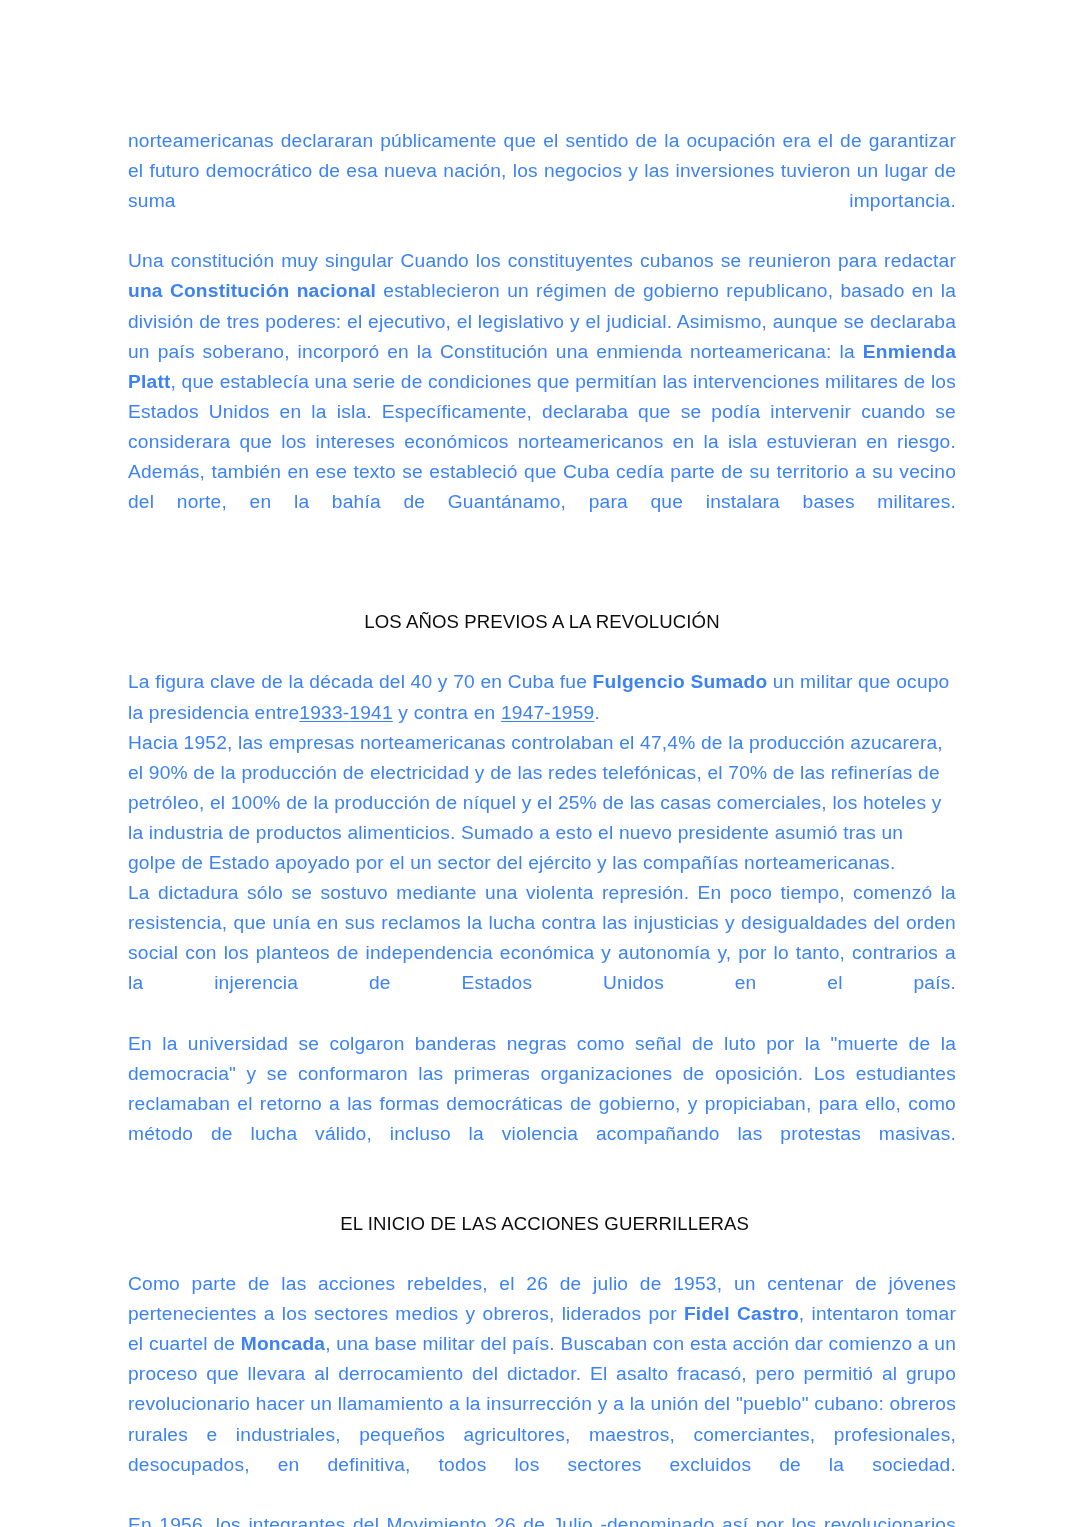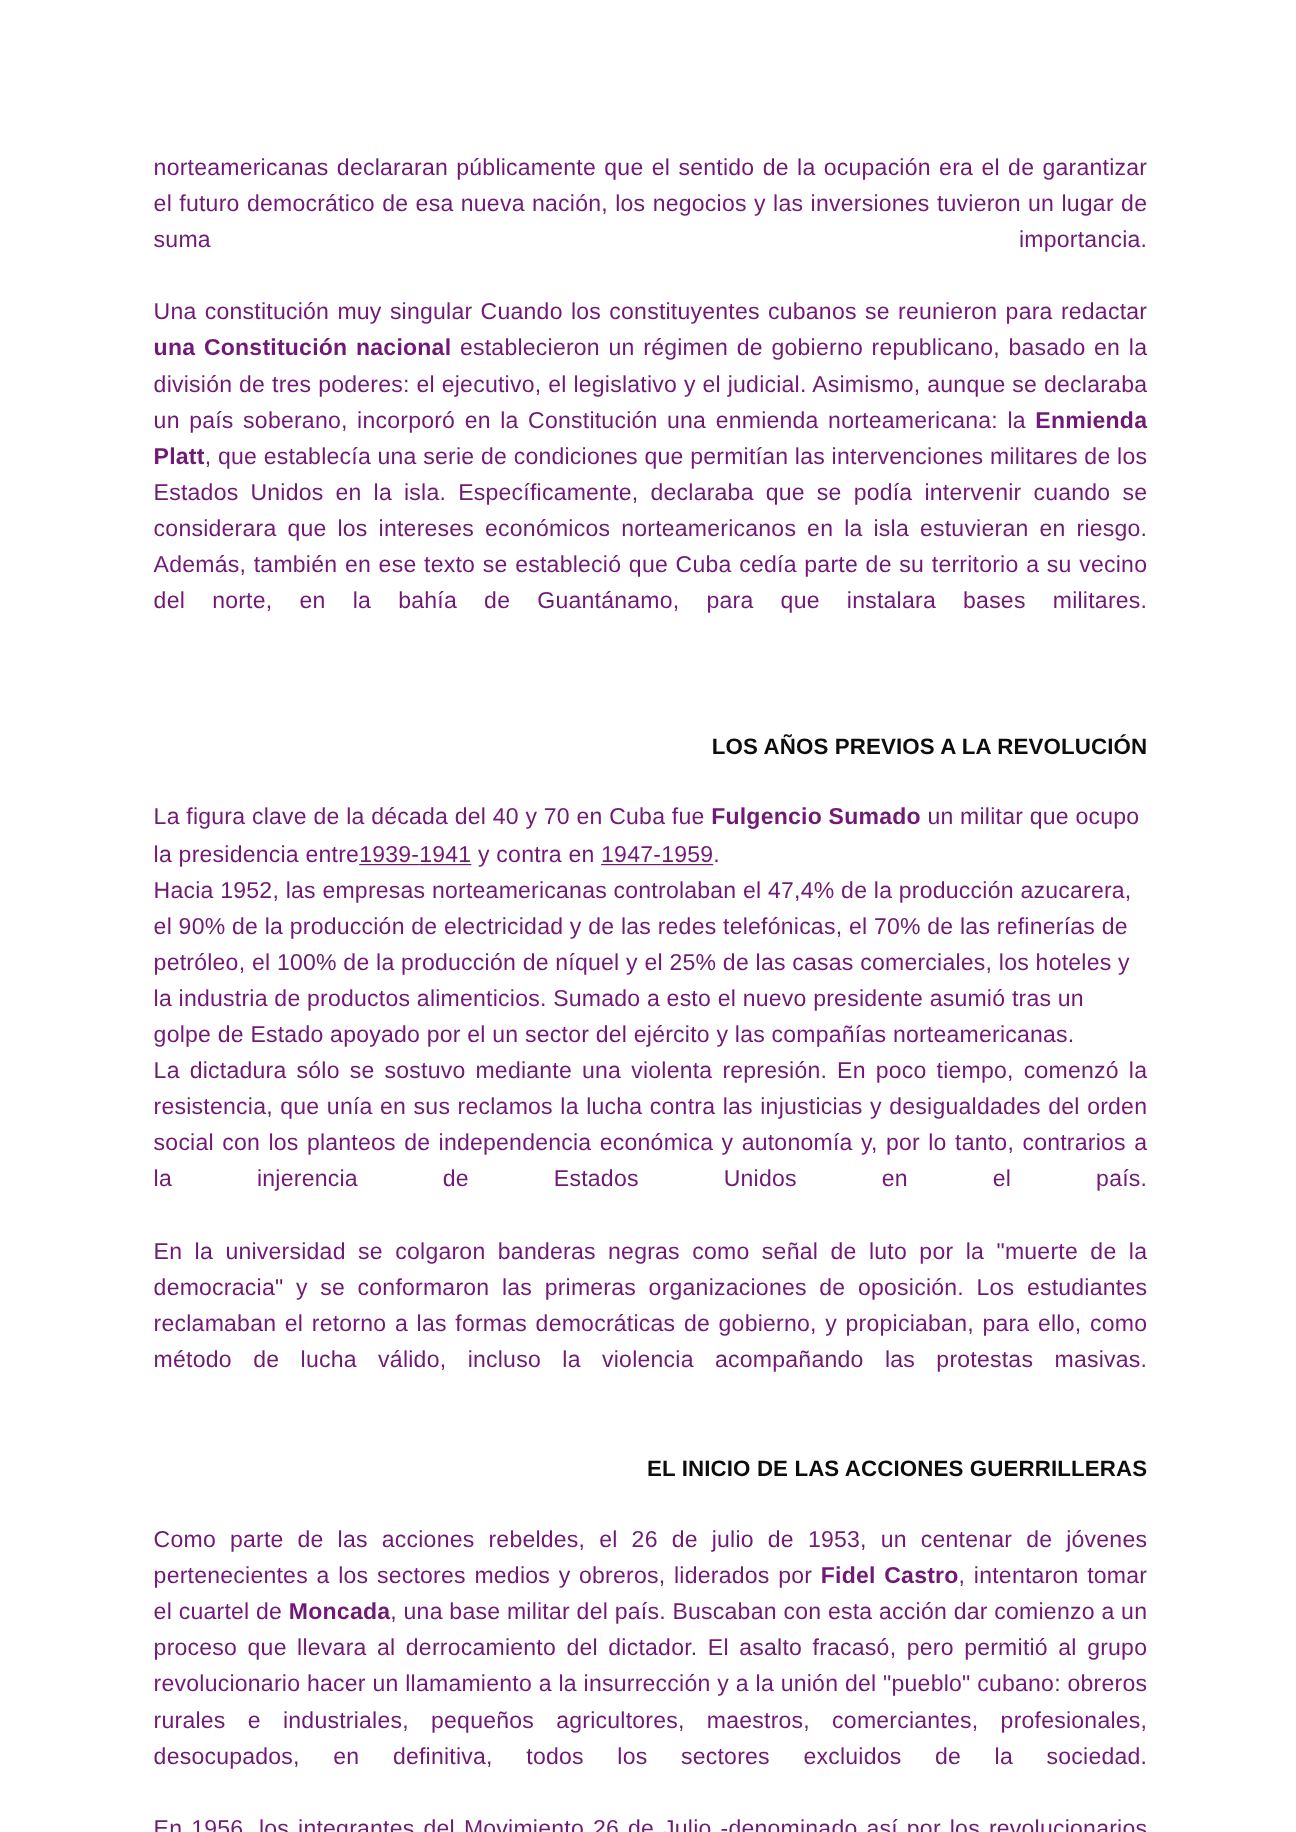--- a/index.html
+++ b/index.html
@@ -21,40 +21,40 @@
     left: 128px;
     top: 126px;
     width: 828px;
   }
   p.body {
     margin: 0;
     font-size: 19.2px;
     line-height: 30.1px;
     text-align: justify;
     text-justify: inter-word;
-    color: #701a75;
+    color: #3b82f6;
     letter-spacing: 0.01em;
   }
   
   p.body::after {
     content: "";
     display: inline-block;
     width: 100%;
   }
   p.nojust {
     text-align: left;
   }
   p.nojust::after { content: none; }
 
   h2.heading {
     margin: 0;
     font-size: 18.6px;
     line-height: 30.1px;
-    font-weight: bold;
-    text-align: right;
+    font-weight: normal;
+    text-align: center;
     color: #0d0d0d;
     letter-spacing: 0.005em;
   }
   .spacer-lg { height: 60px; }
   .spacer-md { height: 30px; }
   .spacer-sm { height: 30px; }
 
   b, strong { font-weight: bold; }
   u.yr {
     text-decoration: underline;
@@ -71,21 +71,21 @@
     <p class="body">norteamericanas declararan públicamente que el sentido de la ocupación era el de garantizar el futuro democrático de esa nueva nación, los negocios y las inversiones tuvieron un lugar de suma importancia.</p>
 
     <p class="body"><span>Una constitución muy singular Cuando los constituyentes cubanos se reunieron para redactar </span><b>una Constitución nacional</b><span> establecieron un régimen de gobierno republicano, basado en la división de tres poderes: el ejecutivo, el legislativo y el judicial. Asimismo, aunque se declaraba un país soberano, incorporó en la Constitución una enmienda norteamericana: la </span><b>Enmienda Platt</b><span>, que establecía una serie de condiciones que permitían las intervenciones militares de los Estados Unidos en la isla. Específicamente, declaraba que se podía intervenir cuando se considerara que los intereses económicos norteamericanos en la isla estuvieran en riesgo. Además, también en ese texto se estableció que Cuba cedía parte de su territorio a su vecino del norte, en la bahía de Guantánamo, para que instalara bases militares.</span></p>
 
     <div class="spacer-lg"></div>
 
     <h2 class="heading">LOS AÑOS PREVIOS A LA REVOLUCIÓN</h2>
 
     <div class="spacer-md"></div>
 
-    <p class="body nojust"><span>La figura clave de la década del 40 y 70 en Cuba fue </span><b>Fulgencio Sumado</b><span> un militar que ocupo la presidencia entre</span><u class="yr">1939-</u><u class="yr">1941</u><span> y contra en </span><u class="yr">1947-</u><u class="yr">1959</u><span>.</span></p>
+    <p class="body nojust"><span>La figura clave de la década del 40 y 70 en Cuba fue </span><b>Fulgencio Sumado</b><span> un militar que ocupo la presidencia entre</span><u class="yr">1933-</u><u class="yr">1941</u><span> y contra en </span><u class="yr">1947-</u><u class="yr">1959</u><span>.</span></p>
 
     <p class="body nojust">Hacia 1952, las empresas norteamericanas controlaban el 47,4% de la producción azucarera, el 90% de la producción de electricidad y de las redes telefónicas, el 70% de las refinerías de petróleo, el 100% de la producción de níquel y el 25% de las casas comerciales, los hoteles y la industria de productos alimenticios. Sumado a esto el nuevo presidente asumió tras un golpe de Estado apoyado por el un sector del ejército y las compañías norteamericanas.</p>
 
     <p class="body">La dictadura sólo se sostuvo mediante una violenta represión.  En poco tiempo, comenzó la resistencia, que unía en sus reclamos la lucha contra las injusticias y desigualdades del orden social con los planteos de independencia económica y autonomía y, por lo tanto, contrarios a la injerencia de Estados Unidos en el país.</p>
 
     <p class="body">En la universidad se colgaron banderas negras como señal de luto por la "muerte de la democracia" y se conformaron las primeras organizaciones de oposición.  Los estudiantes reclamaban el retorno a las formas democráticas de gobierno, y propiciaban, para ello, como método de lucha válido, incluso la violencia acompañando las protestas masivas.</p>
 
     <div class="spacer-sm"></div>
 
     <h2 class="heading indent-sp"> EL INICIO DE LAS ACCIONES GUERRILLERAS</h2>

